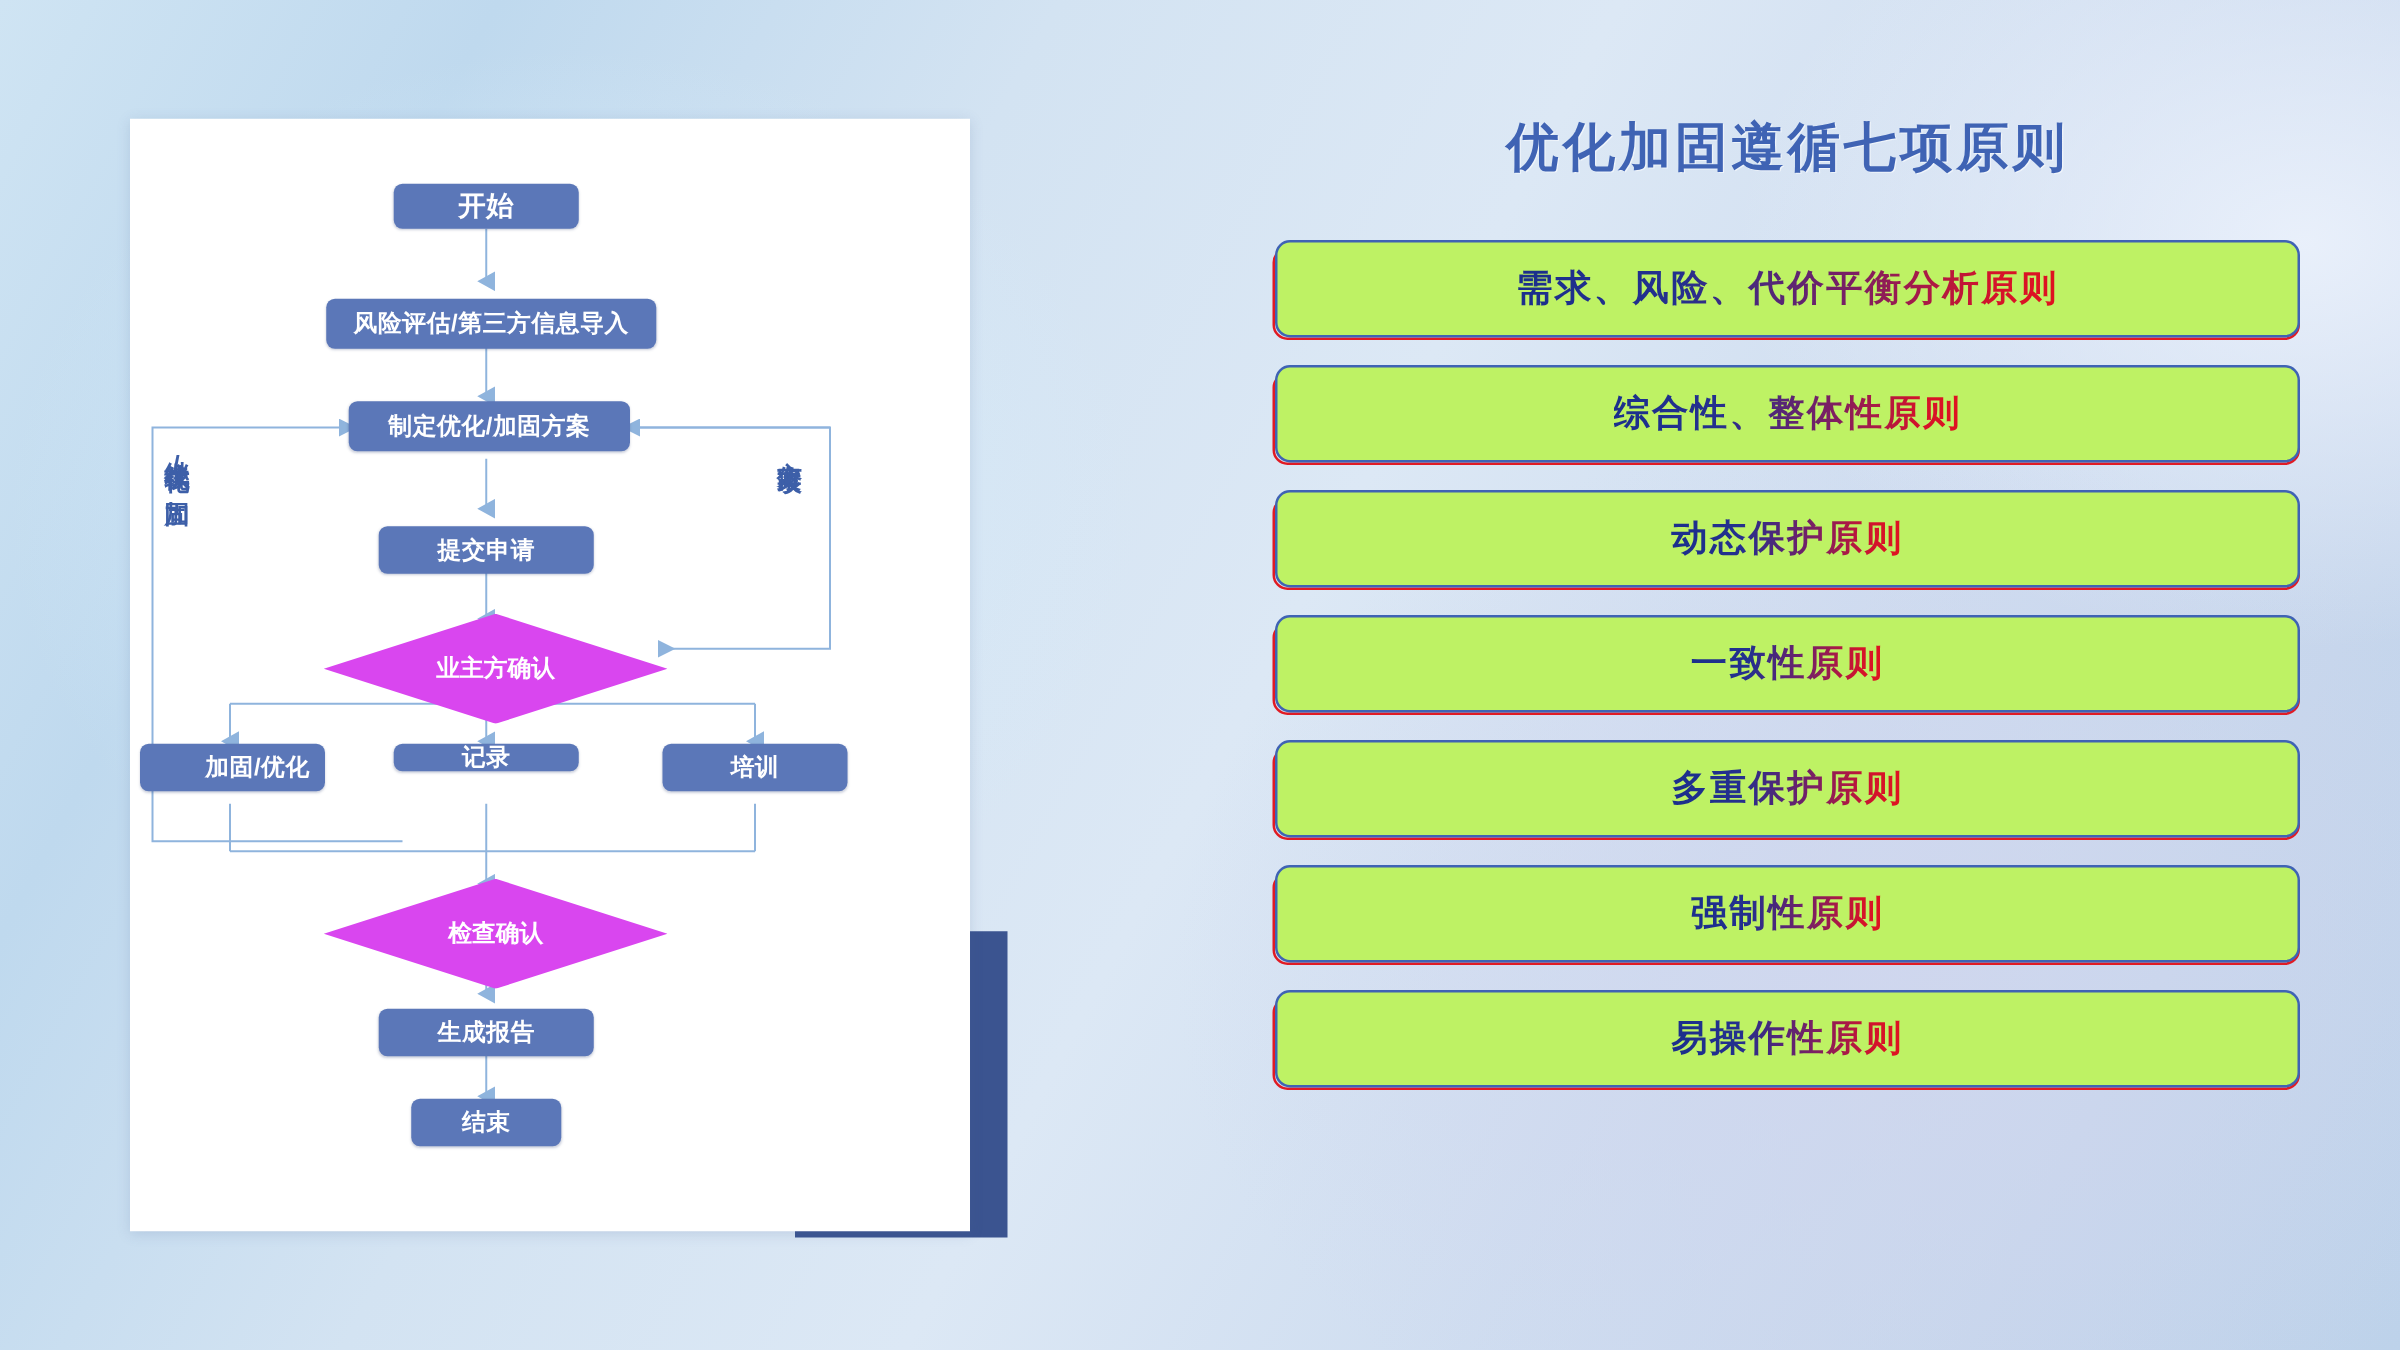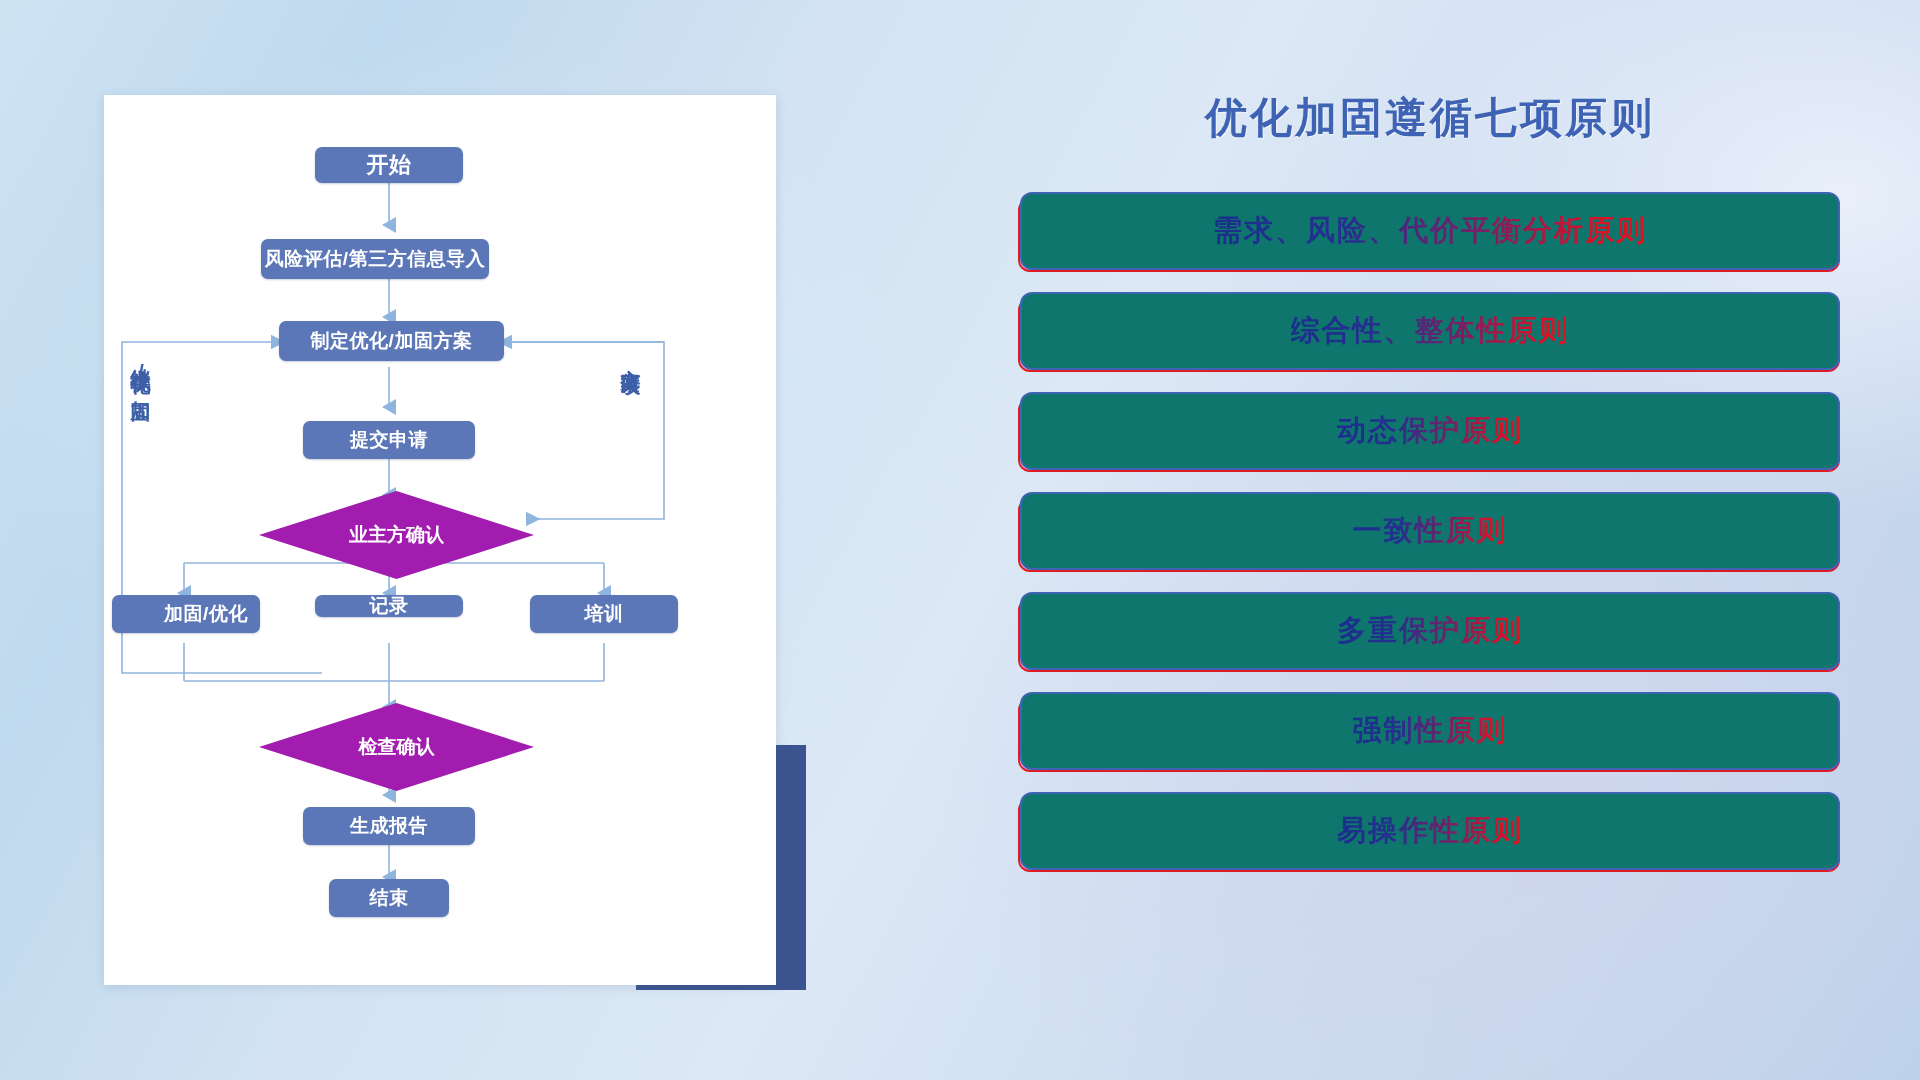--- a/index.html
+++ b/index.html
@@ -29,41 +29,41 @@
 
   .node{
     position:absolute; background:#5b77b8; color:#ffffff;
     border-radius:7px; display:flex; align-items:center; justify-content:center;
     font-weight:bold; letter-spacing:.5px; white-space:nowrap;
     box-shadow:0 1px 2px rgba(40,60,110,.25);
   }
   .diamond{
     position:absolute; color:#ffffff; font-weight:bold;
     display:flex; align-items:center; justify-content:center;
-    background:#a21caf;
+    background:#d946ef;
     clip-path:polygon(50% 0%,100% 50%,50% 100%,0% 50%);
     white-space:nowrap;
   }
   .vlabel{
     position:absolute; color:#3d5fa8; font-weight:bold;
     writing-mode:vertical-rl; text-orientation:upright;
     letter-spacing:2px; white-space:nowrap; line-height:1.05;
   }
 
   
   .panel{ position:absolute; left:1020px; top:90px; width:820px; height:930px; }
   .panel-title{
     text-align:center; font-size:42px; font-weight:bold; color:#3f63b4;
     letter-spacing:3px; text-shadow:1px 1px 0 rgba(255,255,255,.55);
     margin-bottom:46px;
   }
   .pill-list{ display:flex; flex-direction:column; gap:22px; }
   .pill{
     position:relative; height:78px; border-radius:12px;
-    background:#0f766e;
+    background:#bef264;
     border:2px solid #3f63b4;
     display:flex; align-items:center; justify-content:center;
   }
   .pill::after{
     content:""; position:absolute; left:-4px; right:-2px; top:4px; bottom:-4px;
     border-radius:12px; border:2px solid #e01b24; z-index:-1;
   }
   .pill-text{
     font-size:29px; font-weight:bold; letter-spacing:2px;
     background:linear-gradient(90deg,#1b2f8c 0%,#24308e 30%,#7b1f63 62%,#d4132a 88%,#e0121f 100%);
@@ -116,21 +116,21 @@
         <path d="M285,548 L285,612" marker-end="url(#ah)"></path>
 
         <path d="M285,660 L285,700" marker-end="url(#ah)"></path>
 
         <path d="M285,748 L285,782" marker-end="url(#ah)"></path>
       </g>
     </svg>
 
     <div class="node" style="left:211px;top:52px;width:148px;height:36px;font-size:22px;">开始</div>
 
-    <div class="node" style="left:157px;top:144px;width:228px;height:40px;font-size:19px;">风险评估/第三方信息导入</div>
+    <div class="node" style="left:157px;top:144px;width:264px;height:40px;font-size:19px;">风险评估/第三方信息导入</div>
 
     <div class="node" style="left:175px;top:226px;width:225px;height:40px;font-size:19px;">制定优化/加固方案</div>
 
     <div class="node" style="left:199px;top:326px;width:172px;height:38px;font-size:19px;">提交申请</div>
 
     <div class="diamond" style="left:155px;top:396px;width:275px;height:88px;font-size:19px;">业主方确认</div>
 
     <div class="node" style="left:8px;top:500px;width:148px;height:38px;font-size:19px;padding-left:40px;">加固/优化</div>
 
     <div class="node" style="left:211px;top:500px;width:148px;height:22px;font-size:19px;">记录</div>

